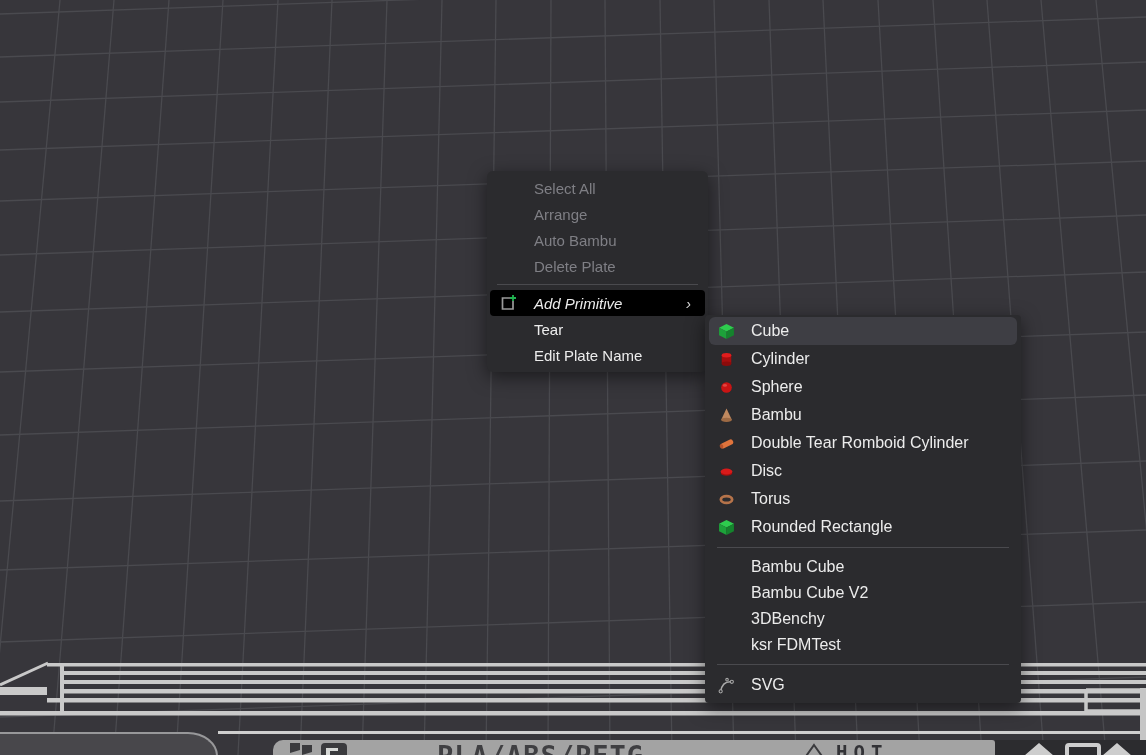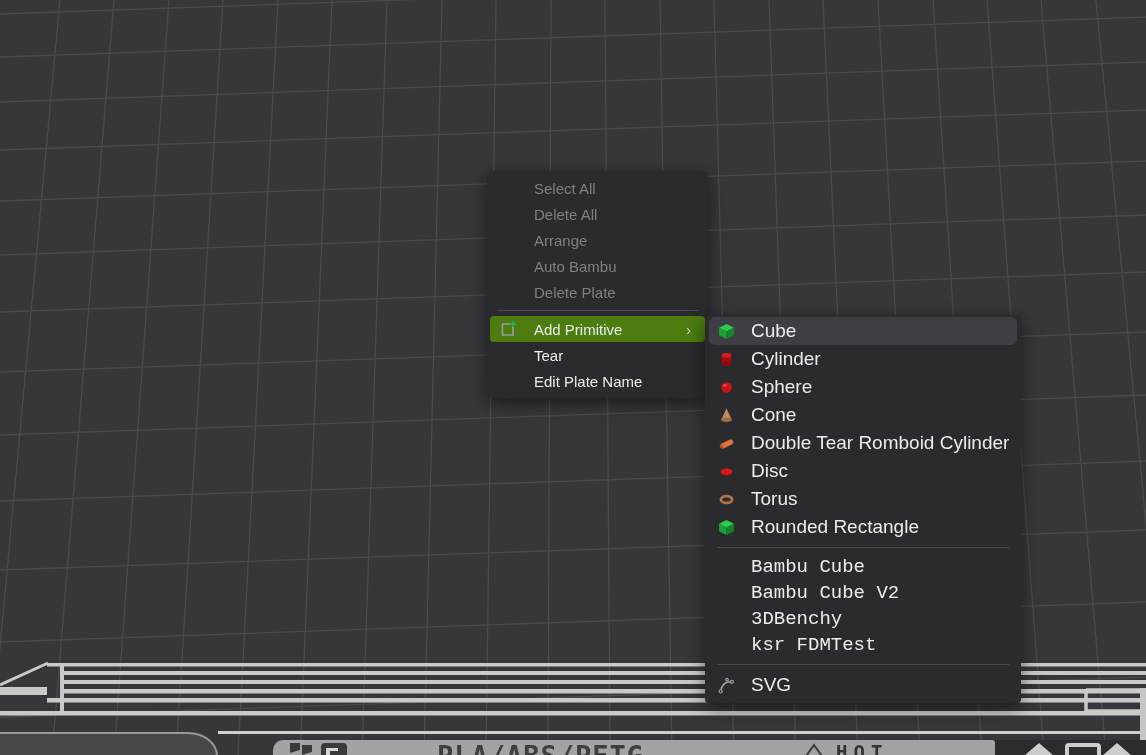--- a/index.html
+++ b/index.html
@@ -10,28 +10,28 @@
 
   
   .menu{position:absolute;background:#2b2b2e;border-radius:6px;
         box-shadow:0 5px 18px rgba(0,0,0,.5);padding:4px 0;z-index:10;}
   .main-menu{left:487px;top:171px;width:221px;}
   .sub-menu{left:705px;top:315px;width:316px;z-index:11;border-radius:4px;padding:2px 0 4px 0;}
   .mi{position:relative;display:flex;align-items:center;height:26px;margin:0 3px;
       padding:0 10px 0 0;border-radius:4px;color:#ececec;font-size:15px;cursor:default;}
   .mi .lbl{margin-left:44px;white-space:nowrap;}
   .mi.disabled{color:#7f7f85;}
-  .mi.hl{background:#4d7c0f;}
+  .mi.hl{background:#000000;font-style:italic;}
   .mi .mi-ico{position:absolute;left:8px;top:4px;width:19px;height:19px;}
   .mi .chev{margin-left:auto;color:#d6d6d6;font-size:15px;line-height:1;padding-right:4px;}
   .sep{height:1px;background:#4a4a4e;margin:5px 10px;}
   .smi{position:relative;display:flex;align-items:center;height:28px;margin:0 4px;
-       border-radius:6px;color:#ececec;font-size:19px;cursor:default;}
+       border-radius:6px;color:#ececec;font-size:16px;cursor:default;}
   .smi .lbl{margin-left:42px;white-space:nowrap;}
-  .smi.short{height:26px;font-family:Liberation Mono, monospace;}
+  .smi.short{height:26px;}
   .smi.hl{background:#3e3e44;}
   .smi .smi-ico{position:absolute;left:9px;top:50%;width:17px;height:17px;margin-top:-8.5px;}
 
   
   .front-tab{position:absolute;left:0;top:732px;width:216px;height:25px;background:#48474b;
              border-top:2px solid #98989a;border-right:2px solid #98989a;
              border-top-right-radius:30px 24px;z-index:4;}
   .front-line{position:absolute;left:218px;top:731px;width:928px;height:3px;background:#cfcfcf;z-index:4;}
   .front-bar{position:absolute;left:273px;top:740px;width:722px;height:24px;background:#a3a3a3;
              border-radius:10px 3px 0 0;z-index:5;overflow:hidden;display:flex;align-items:flex-start;}
@@ -140,23 +140,20 @@
     <span class="arrow-up" style="left:30px;"></span>
     <span class="sq-out"></span>
     <span class="arrow-up" style="left:108px;"></span>
   </div>
 
   <div class="menu main-menu">
     <div class="mi disabled">
       <span class="lbl">Select All</span>
       </div>
     <div class="mi disabled">
-      <span class="lbl">Delete All</span>
-      </div>
-    <div class="mi disabled">
       <span class="lbl">Arrange</span>
       </div>
     <div class="mi disabled">
       <span class="lbl">Auto Bambu</span>
       </div>
     <div class="mi disabled">
       <span class="lbl">Delete Plate</span>
       </div>
     <div class="sep"></div>
     <div class="mi hl">
@@ -207,21 +204,21 @@
       </span>
       <span class="lbl">Sphere</span>
       </div>
     <div class="smi">
       <span class="smi-ico">
         <svg viewBox="0 0 16 16">
             <polygon points="8,1.5 13,12 3,12" fill="#c0895f"></polygon>
         <ellipse cx="8" cy="12" rx="5" ry="2" fill="#9d6a44"></ellipse>
           </svg>
       </span>
-      <span class="lbl">Cone</span>
+      <span class="lbl">Bambu</span>
       </div>
     <div class="smi">
       <span class="smi-ico">
         <svg viewBox="0 0 16 16">
             <rect x="1.5" y="6" width="13" height="5" rx="2.5" fill="#e0743c" transform="rotate(-26 8 8)"></rect>
             <ellipse cx="3.3" cy="10.7" rx="1.6" ry="2" fill="#b5522a" transform="rotate(-26 3.3 10.7)"></ellipse>
           </svg>
       </span>
       <span class="lbl">Double Tear Romboid Cylinder</span>
       </div>

